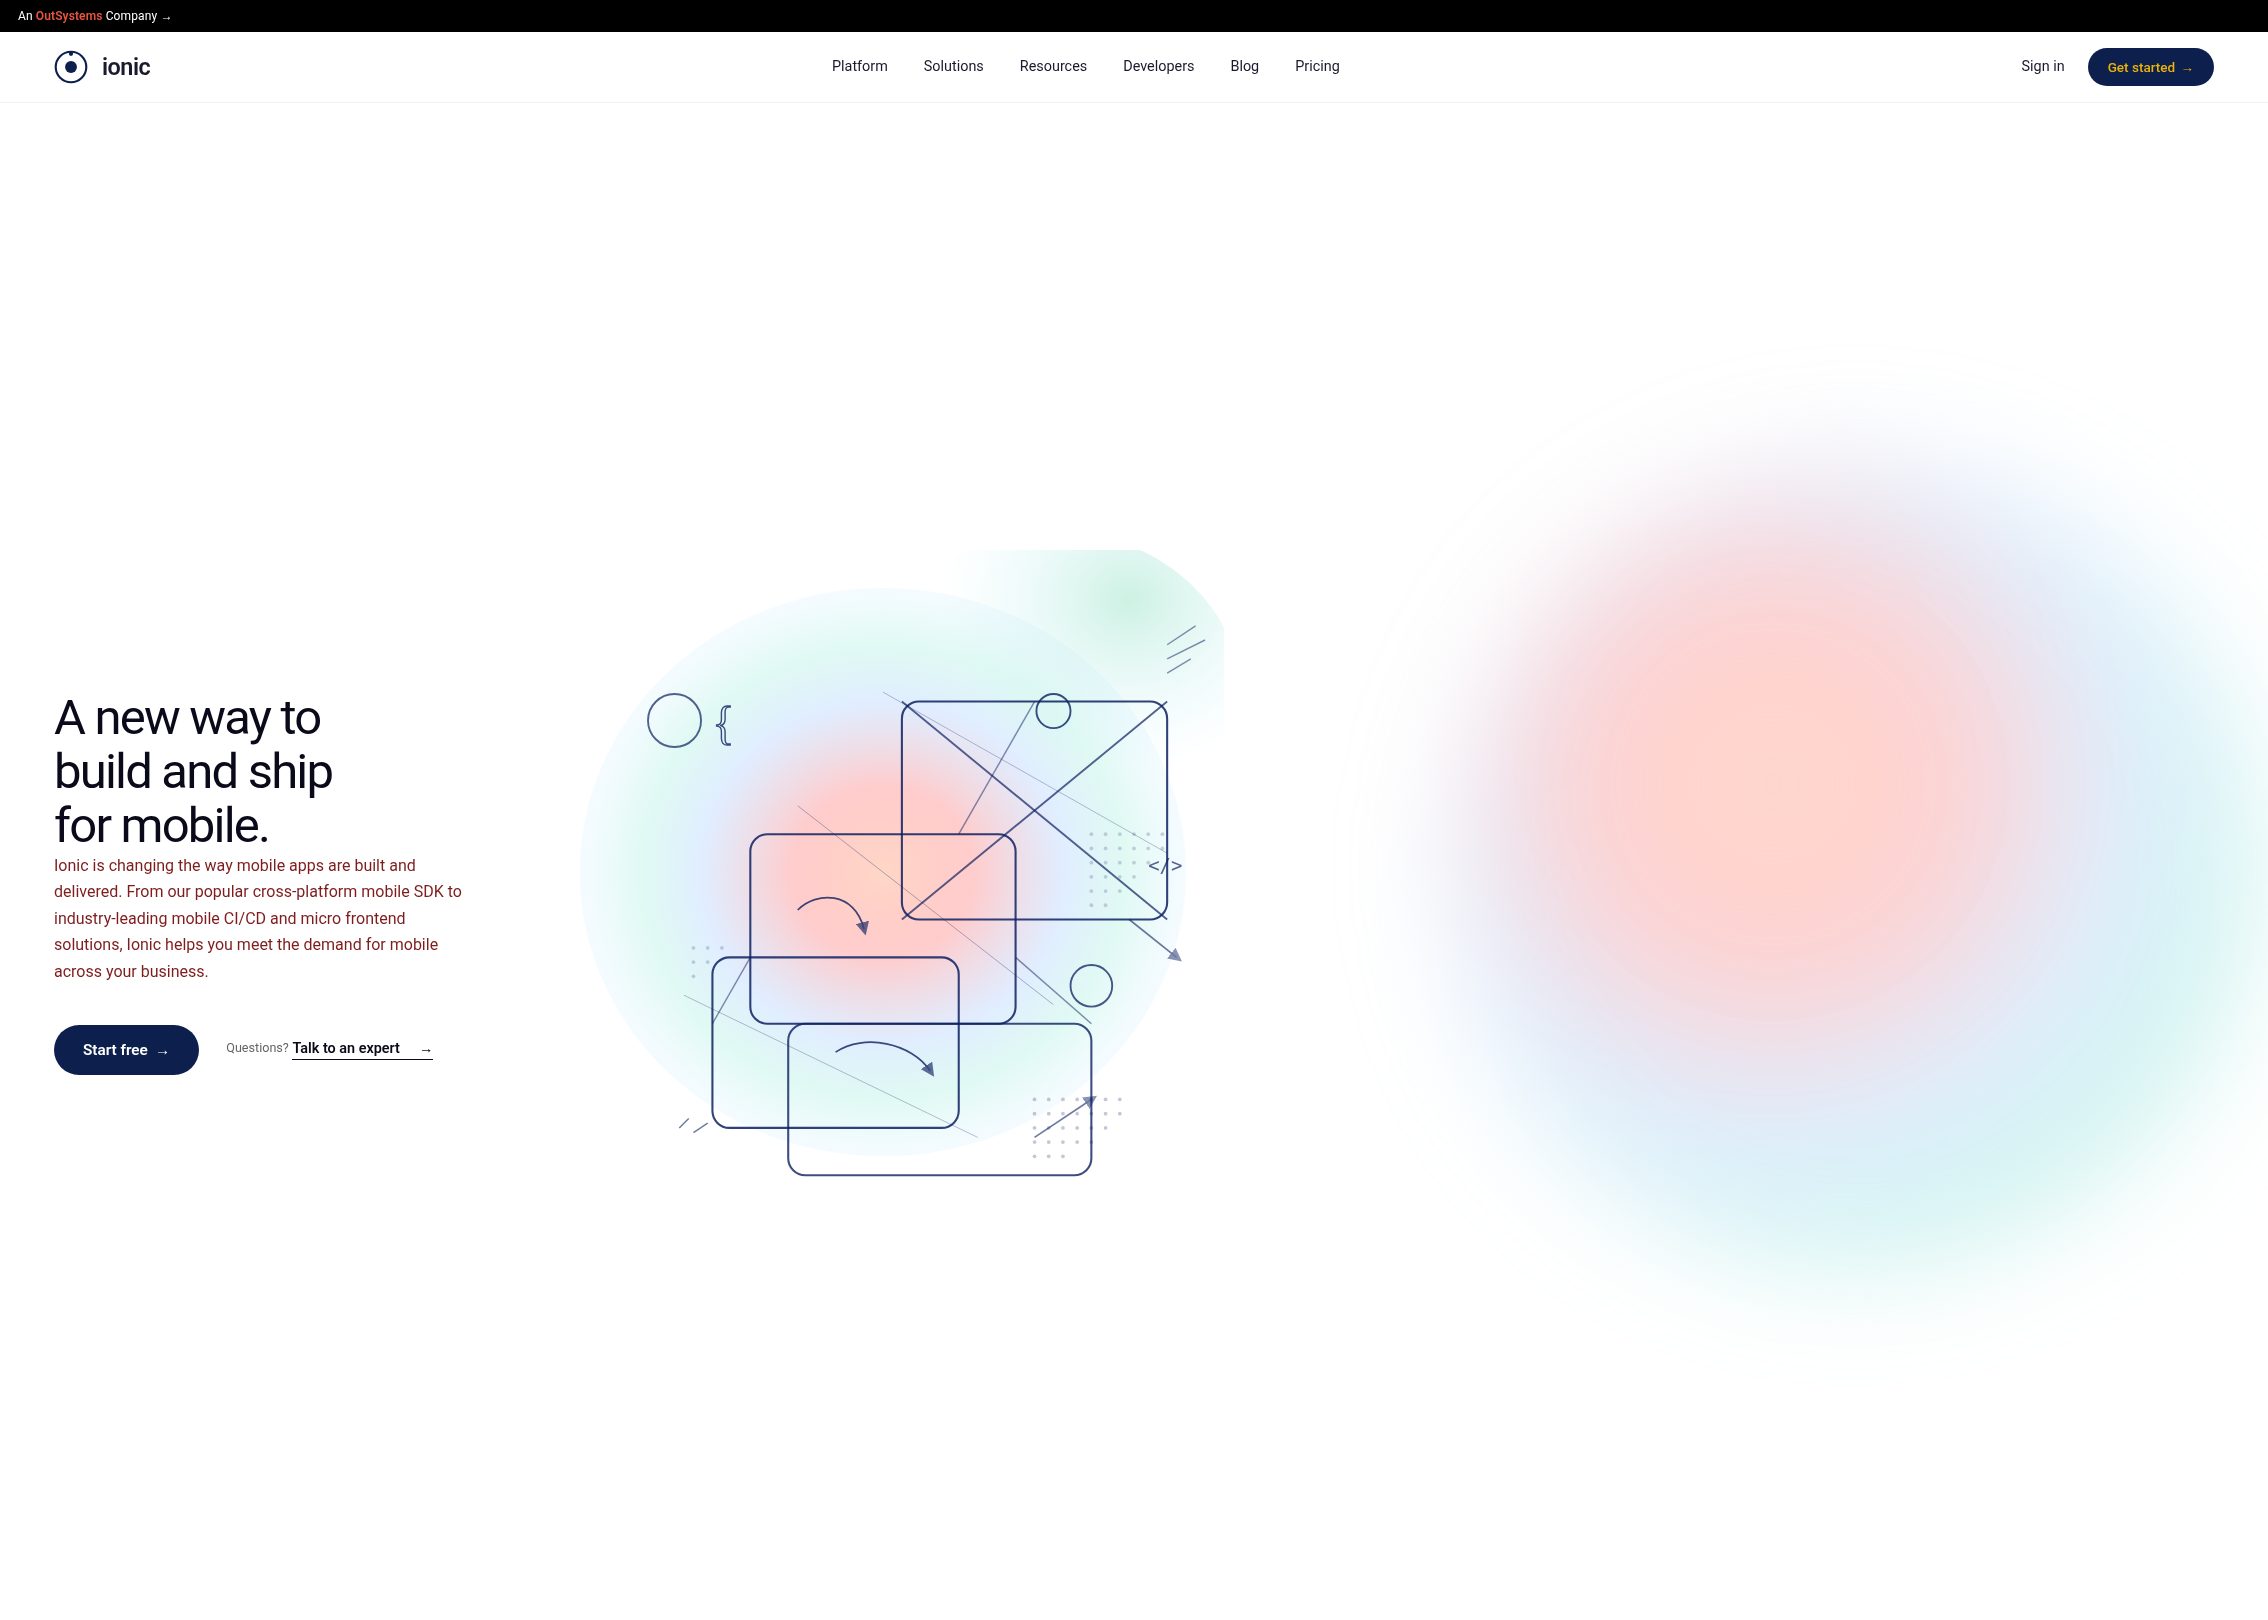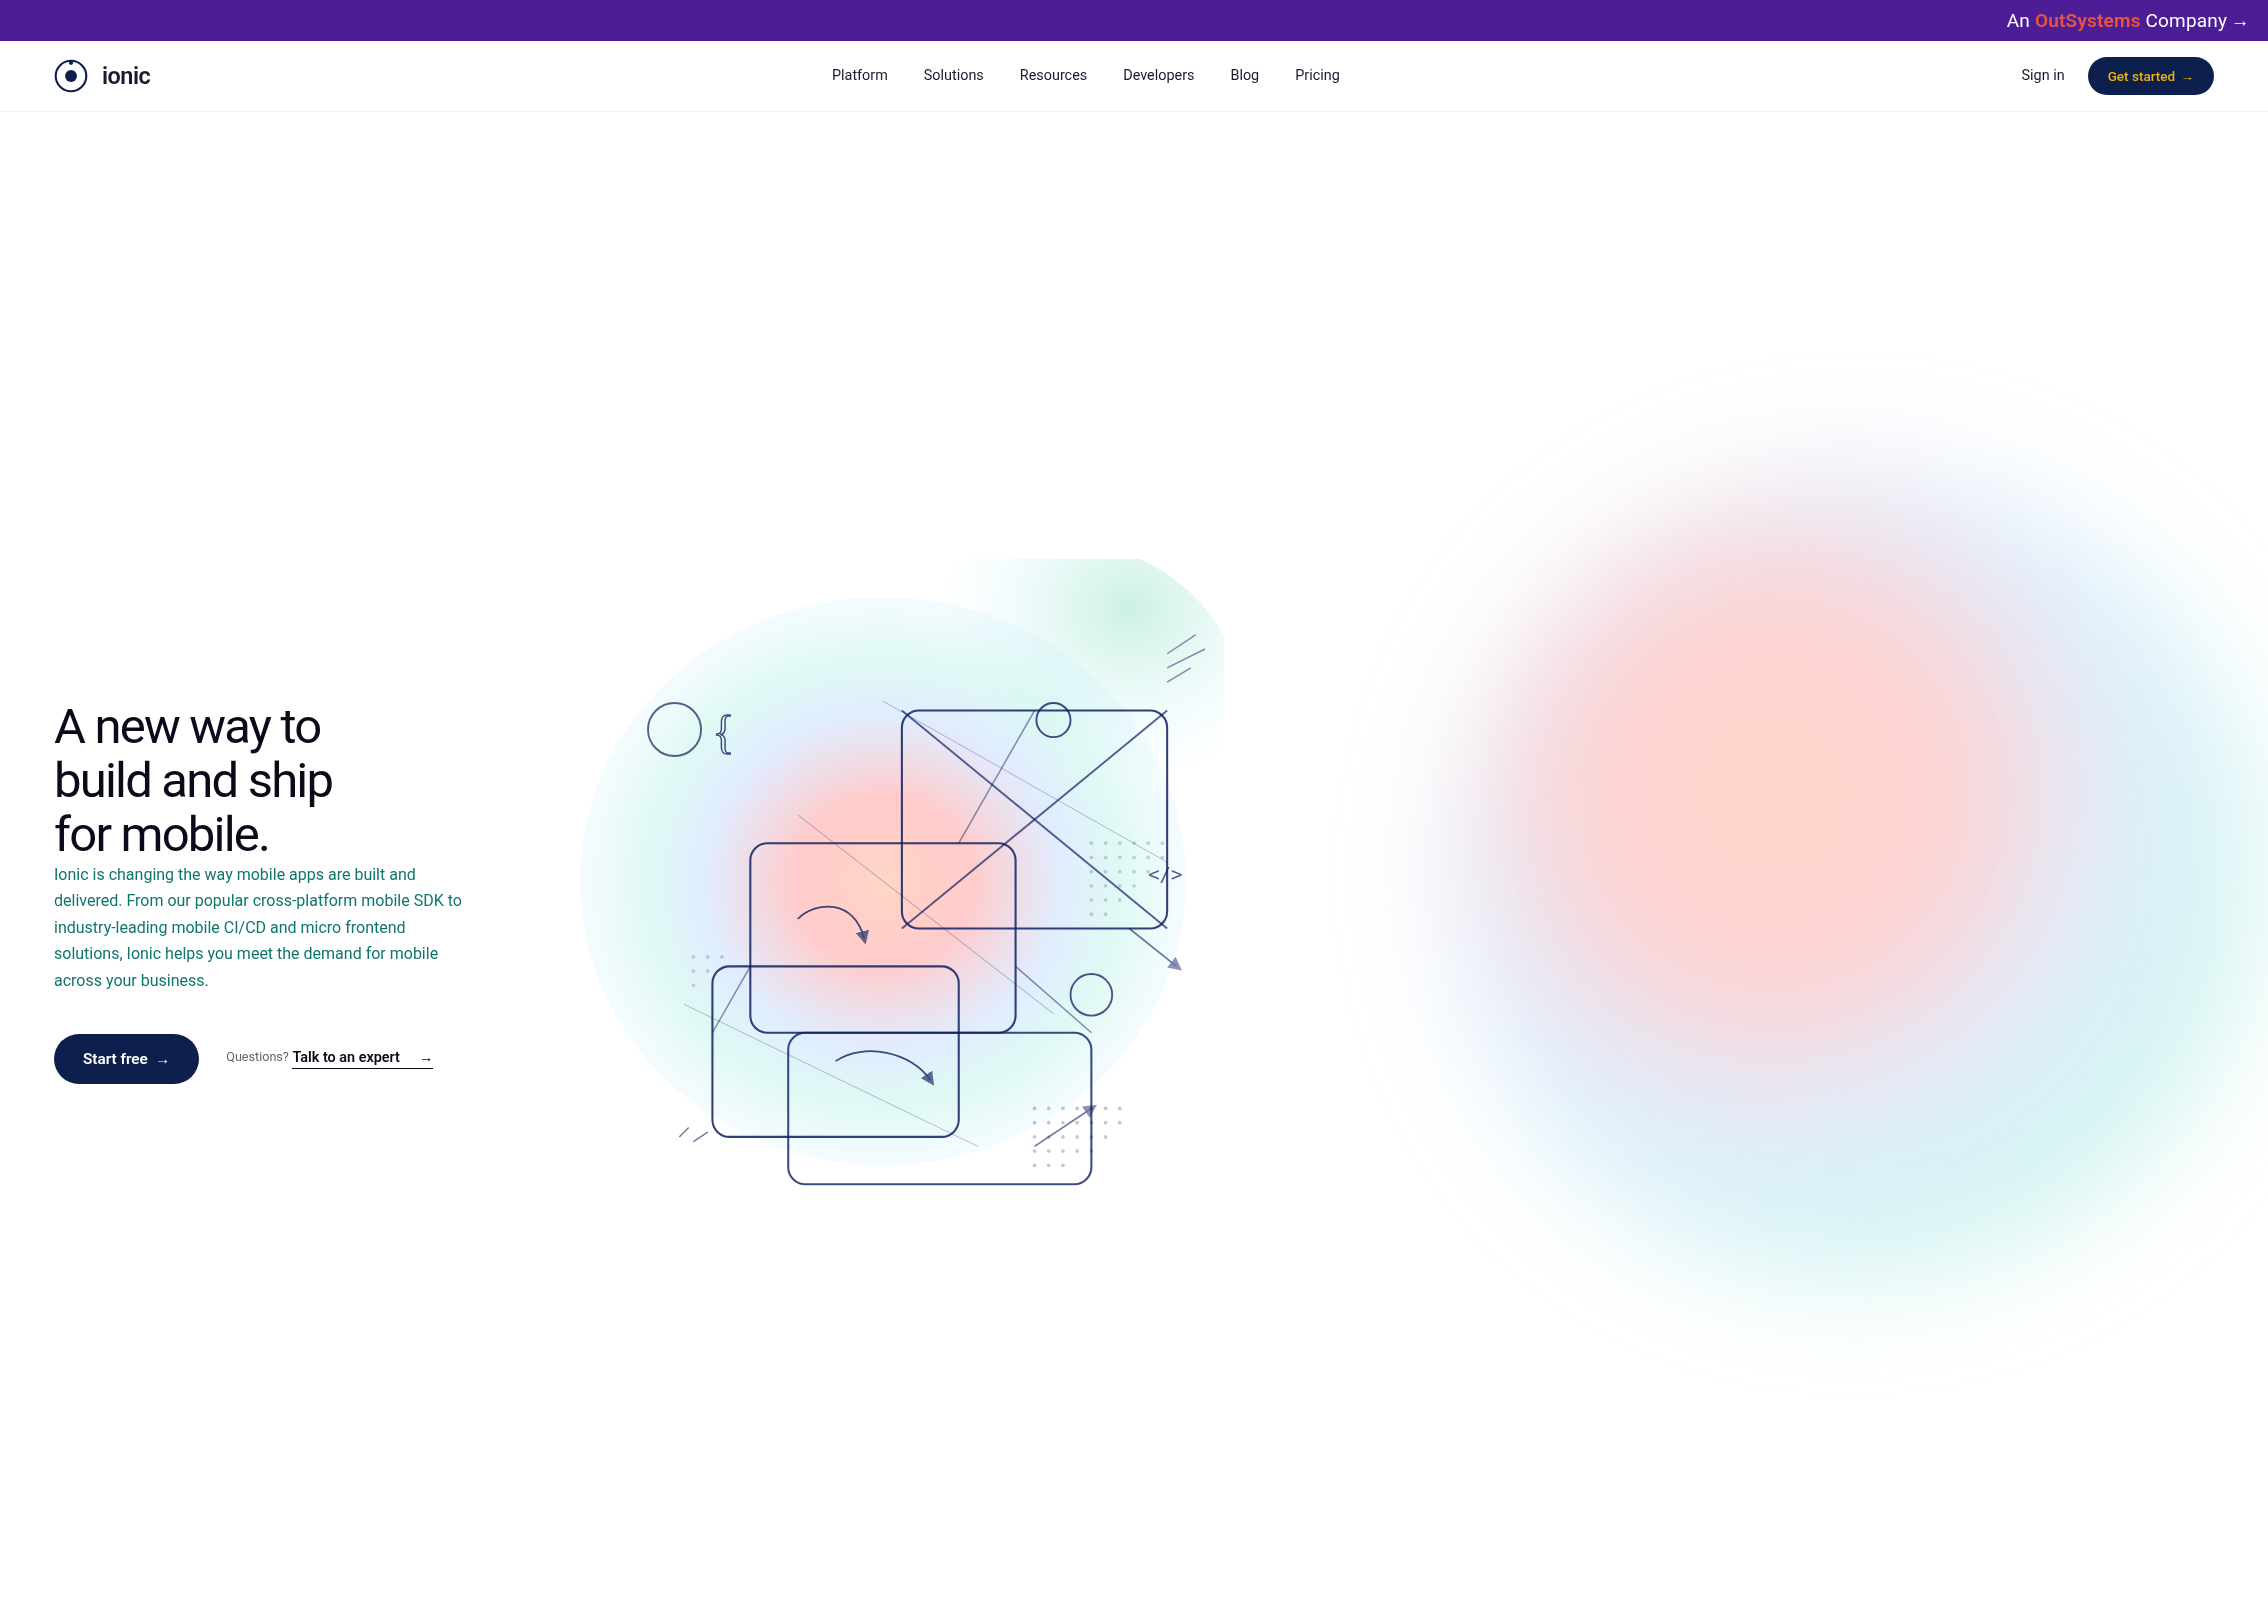--- a/index.html
+++ b/index.html
@@ -9,25 +9,25 @@
     }
 
     body {
       font-family: -apple-system, BlinkMacSystemFont, 'Segoe UI', Roboto, sans-serif;
       background: #ffffff;
       overflow-x: hidden;
     }
 
     
     .top-banner {
-      background: #4c1d95;
+      background: #000000;
       color: #ffffff;
-      text-align: right;
+      text-align: left;
       padding: 9px 18px;
-      font-size: 19px;
+      font-size: 12px;
       font-weight: 400;
       letter-spacing: 0.01em;
     }
 
     .top-banner .outsystems {
       color: #e8553e;
       font-weight: 600;
     }
 
     .top-banner .arrow {
@@ -126,21 +126,21 @@
       font-size: 49px;
       font-weight: 400;
       color: #0a0a1a;
       line-height: 1.1;
       letter-spacing: -1.8px;
     }
 
     .hero-description {
       font-size: 16px;
       line-height: 1.65;
-      color: #0f766e;
+      color: #7f1d1d;
       margin-bottom: 40px;
       max-width: 423px;
     }
 
     .hero-cta {
       display: flex;
       align-items: center;
       gap: 27px;
       margin-top: 15px;
     }

